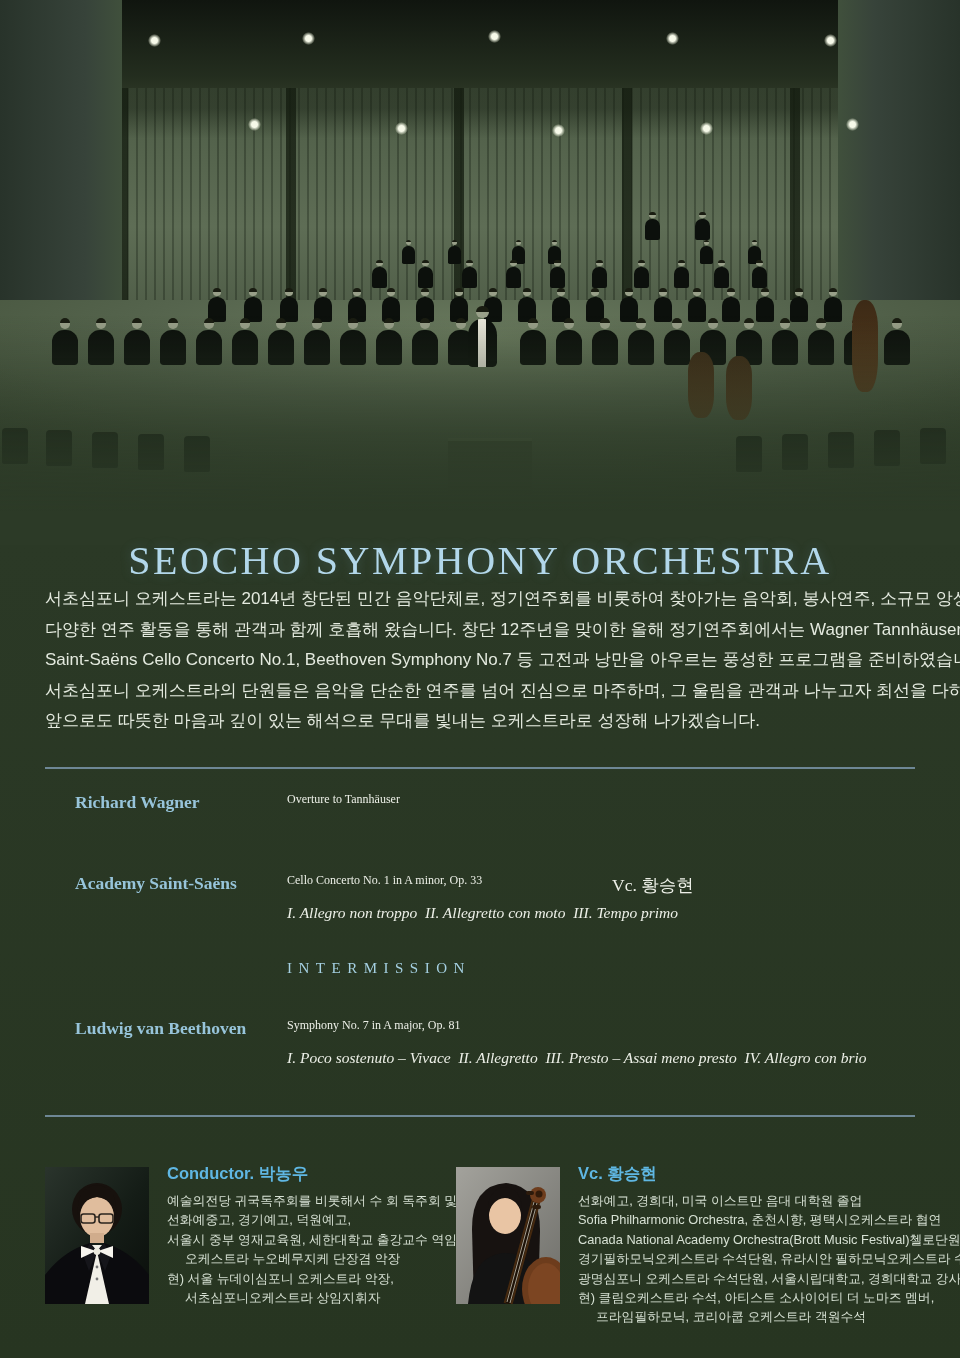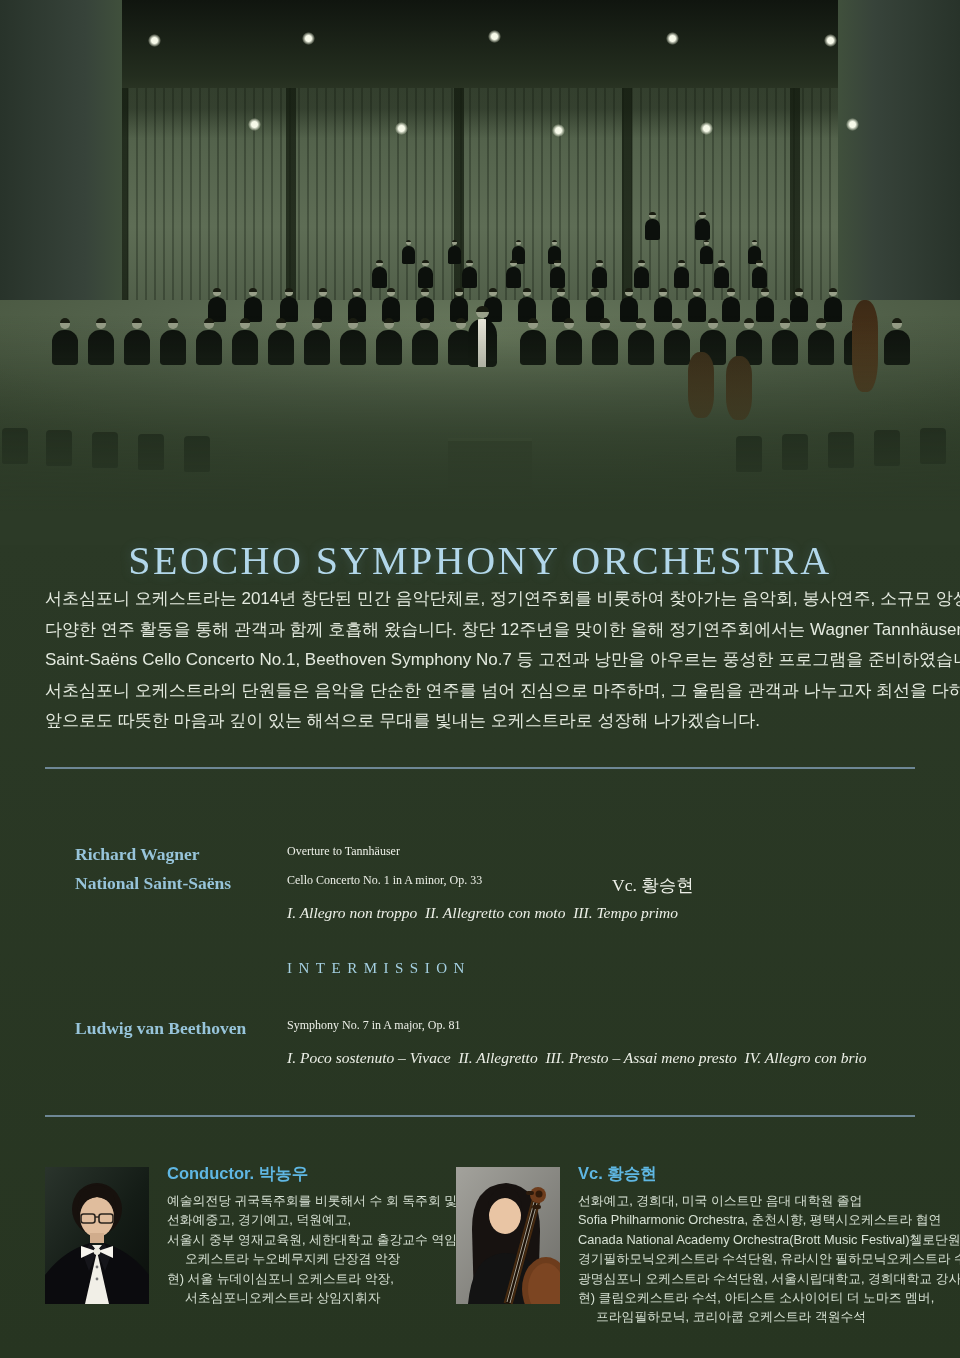--- a/index.html
+++ b/index.html
@@ -59,21 +59,21 @@
   .divider-1{top:767px;}
   .divider-2{top:1115px;}
 
   
   .prog{position:absolute;font-family:"Liberation Serif","DejaVu Serif",serif;color:#edf0e8;}
   .prog.composer{left:75px;font-weight:700;font-size:17.5px;color:#97c4da;}
   .prog.piece{left:287px;font-size:12px;}
   .prog.performer{left:612px;font-size:17.5px;}
   .prog.movements{left:287px;font-size:15.5px;font-style:italic;white-space:pre-wrap;}
   .prog.intermission{left:287px;font-size:15px;letter-spacing:6.5px;color:#a5d0e2;}
-  .t-wagner{top:844px;text-align:center;} .t-saens{top:873px;} .t-saens-mv{top:904px;text-align:center;}
+  .t-wagner{top:792px;text-align:center;} .t-saens{top:873px;} .t-saens-mv{top:904px;text-align:center;}
   .t-inter{top:960px;} .t-beet{top:1018px;} .t-beet-mv{top:1049px;font-family:Liberation Serif, serif;}
 
   
   .bio{position:absolute;top:1163px;display:flex;gap:18px;}
   .bio.left{left:45px;width:400px;}
   .bio.right{left:456px;width:470px;}
   .bio-photo{width:104px;height:137px;margin-top:4px;flex:0 0 auto;overflow:hidden;background:#101510;}
   .bio-photo svg{display:block;}
   .bio-title{font-size:16.5px;font-weight:700;color:#5fb7e3;margin-bottom:6px;}
   .bio-line{font-size:12.8px;line-height:19.4px;color:#d6e0d3;white-space:nowrap;}
@@ -378,21 +378,21 @@
       <div class="intro-line">서초심포니 오케스트라의 단원들은 음악을 단순한 연주를 넘어 진심으로 마주하며, 그 울림을 관객과 나누고자 최선을 다하고 있습니다.</div>
       <div class="intro-line">앞으로도 따뜻한 마음과 깊이 있는 해석으로 무대를 빛내는 오케스트라로 성장해 나가겠습니다.</div>
     </div>
 
   <div class="divider divider-1"></div>
 
   <div>
     <div class="prog composer t-wagner">Richard Wagner</div>
     <div class="prog piece t-wagner">Overture to Tannhäuser</div>
 
-    <div class="prog composer t-saens">National Saint-Saëns</div>
+    <div class="prog composer t-saens">Academy Saint-Saëns</div>
     <div class="prog piece t-saens">Cello Concerto No. 1 in A minor, Op. 33</div>
     <div class="prog performer t-saens">Vc. 황승현</div>
     <div class="prog movements t-saens-mv">I. Allegro non troppo  II. Allegretto con moto  III. Tempo primo</div>
 
     <div class="prog intermission t-inter">INTERMISSION</div>
 
     <div class="prog composer t-beet">Ludwig van Beethoven</div>
     <div class="prog piece t-beet">Symphony No. 7 in A major, Op. 81</div>
     <div class="prog movements t-beet-mv">I. Poco sostenuto – Vivace  II. Allegretto  III. Presto – Assai meno presto  IV. Allegro con brio</div>
   </div>

